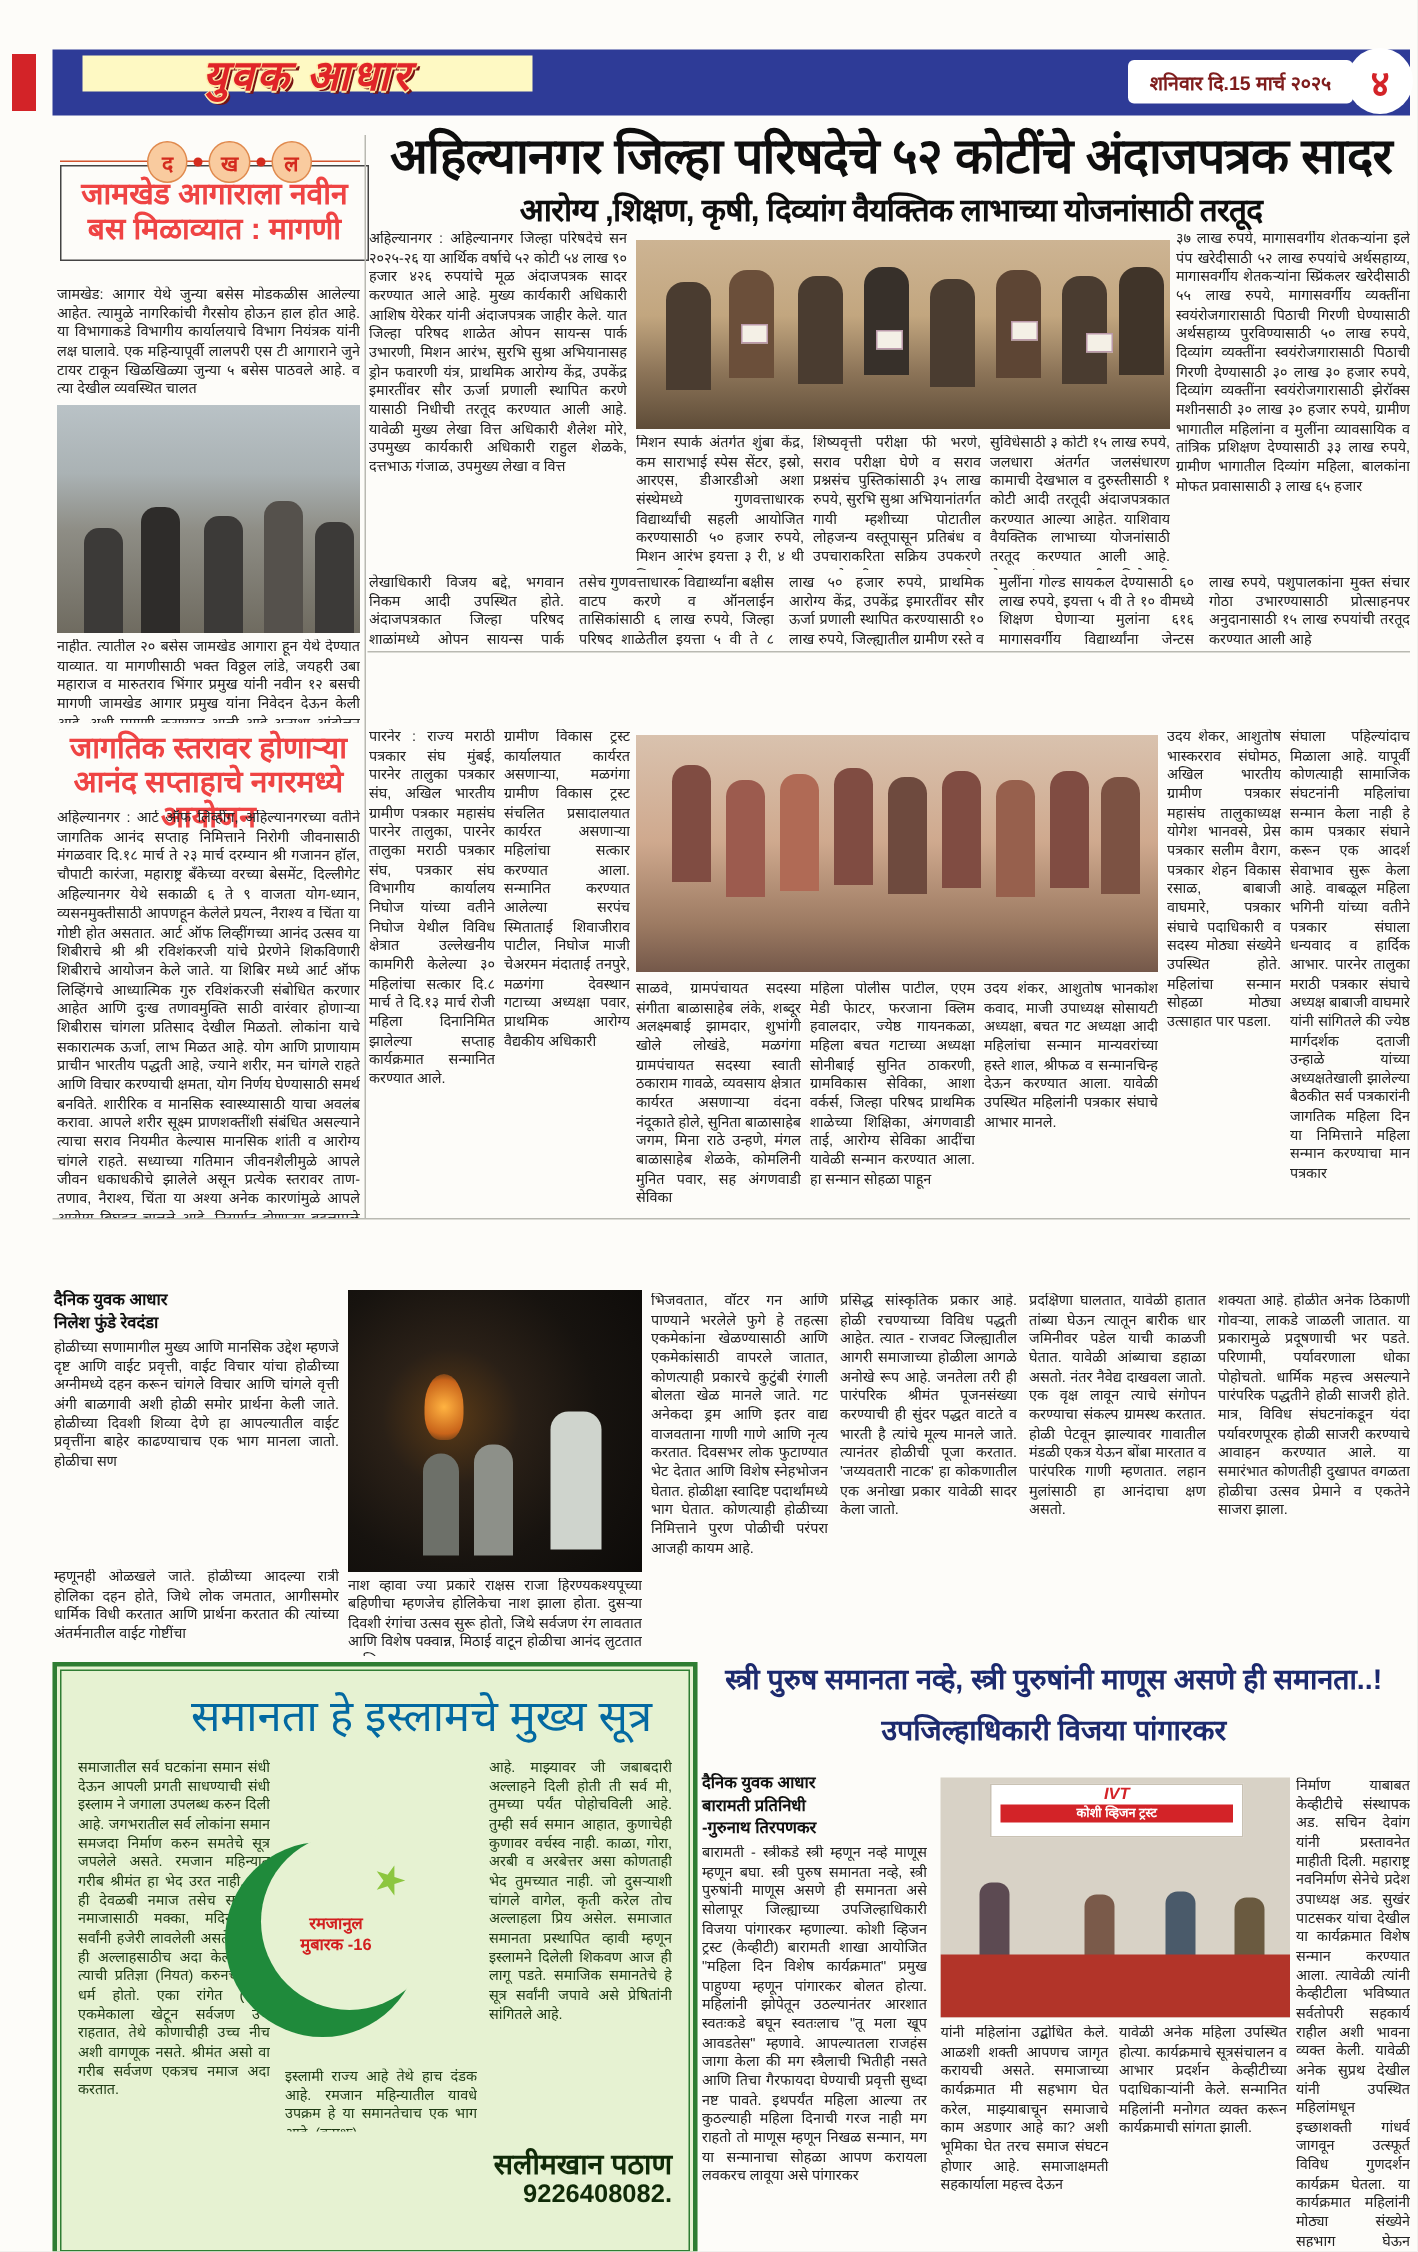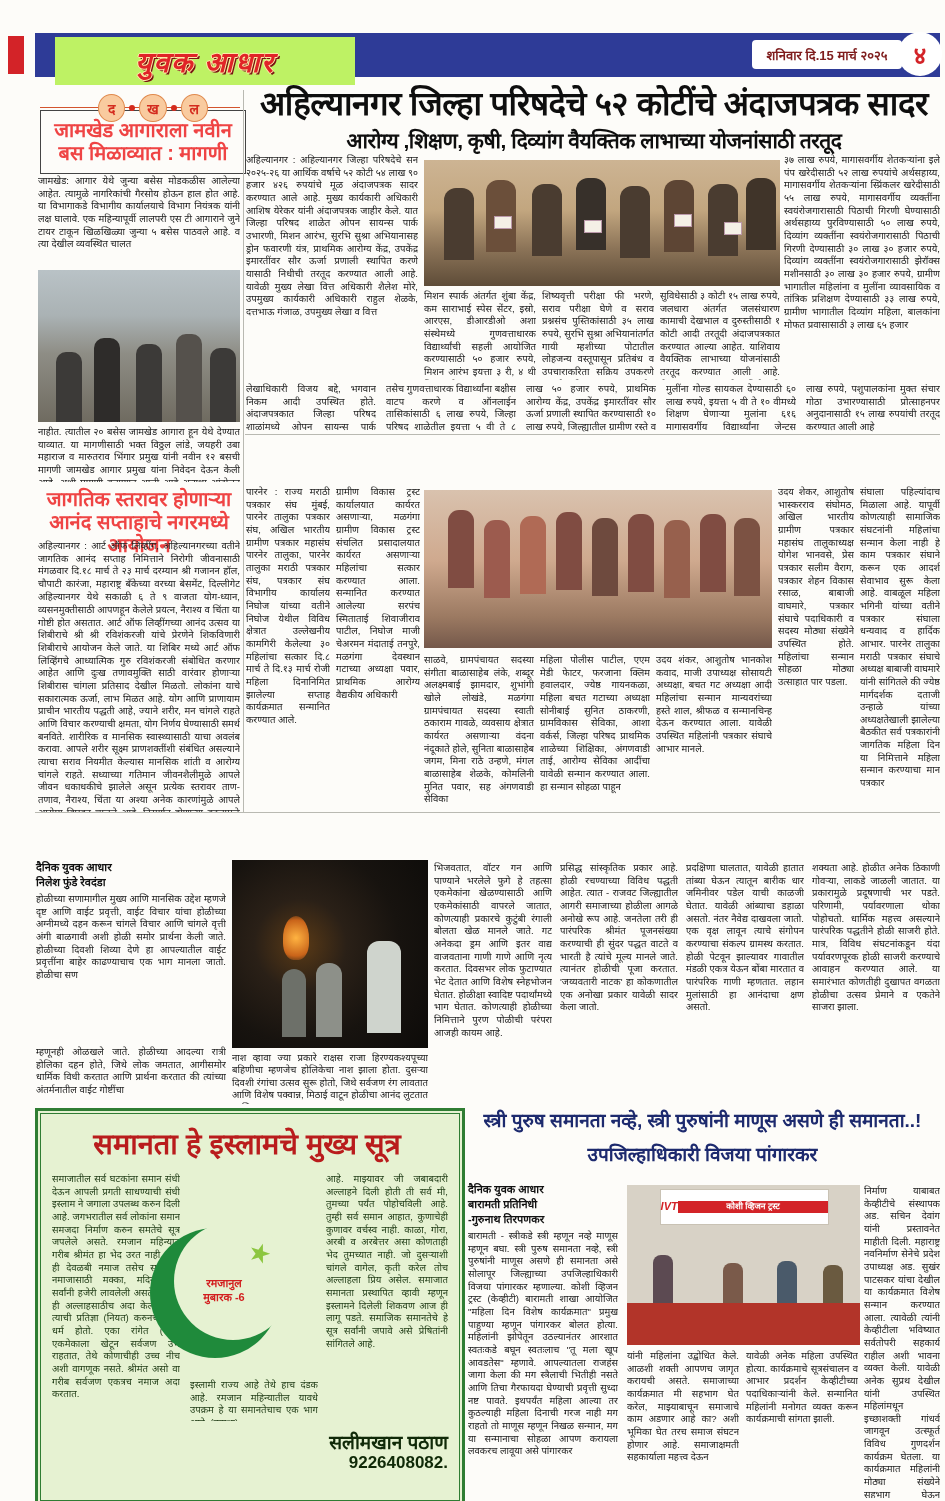--- a/index.html
+++ b/index.html
@@ -2,63 +2,63 @@
 <html><head>
 <meta charset="utf-8">
 <style>
   html,body{margin:0;padding:0;background:#e8e8e4;}
   #page{position:relative;width:945px;height:1501px;background:#fdfcf9;margin:0 auto;
         overflow:hidden;font-family:"Liberation Sans","DejaVu Sans",sans-serif;color:#1c1c1c;}
   .abs{position:absolute;}
   
   .topbar{left:35px;top:33px;width:905px;height:44px;background:#2e3b97;}
   .red-tab{left:8px;top:36px;width:16px;height:38px;background:#d32328;}
-  .logo-panel{left:55px;top:37px;width:300px;height:48px;background:#bef264;display:flex;align-items:center;justify-content:center;}
+  .logo-panel{left:55px;top:37px;width:300px;height:24px;background:#fef9c3;display:flex;align-items:center;justify-content:center;}
   .logo-text{font-size:28px;font-weight:800;font-style:italic;color:#e02428;letter-spacing:2px;
      text-shadow:1px 0 #ffe9a8,-1px 0 #ffe9a8,0 1px #ffe9a8,0 -1px #ffe9a8,2px 2px 0 #7a1313;}
   .date-box{left:752px;top:40px;width:150px;height:29px;background:#fff;border-radius:4px;
      display:flex;align-items:center;justify-content:center;font-size:13px;font-weight:700;color:#7f1d1d;}
   .page-circle{left:898px;top:32px;width:44px;height:44px;background:#fff;border-radius:50%;
      display:flex;align-items:center;justify-content:center;font-size:24px;font-weight:800;color:#d32328;}
   
   .dakhal{left:98px;top:93px;width:110px;height:30px;display:flex;align-items:center;justify-content:center;gap:4px;}
   .dk-line{left:40px;top:107px;width:200px;height:0;border-top:1.5px solid #d3542e;}
   .dk-c{width:26px;height:26px;border-radius:50%;background:#f9cb9f;border:1.5px solid #e08a4e;
      display:flex;align-items:center;justify-content:center;font-size:14px;font-weight:800;color:#d42b1e;z-index:2;}
   .dk-dot{width:6px;height:6px;border-radius:50%;background:#d42b1e;z-index:2;}
   
   .hl{font-weight:800;color:#0e0e0e;text-align:center;line-height:1.1;letter-spacing:-.5px;}
   .hl-a{left:248px;top:86px;width:692px;font-size:33px;}
   .hl-a-sub{left:248px;top:129px;width:692px;font-size:21px;font-weight:800;text-align:center;}
   .hl-b{left:245px;top:437px;width:695px;font-size:30px;}
   .hl-c{left:38px;top:816px;width:869px;font-size:29px;}
   .hl-side{font-size:20px;font-weight:800;text-align:center;line-height:1.15;color:#ef4444;}
   .hl-navy{font-size:19px;font-weight:800;text-align:center;color:#1d2a6e;line-height:1.2;}
-  .hl-red{font-size:29px;font-weight:700;text-align:center;color:#b91c1c;}
+  .hl-red{font-size:29px;font-weight:400;text-align:center;color:#0369a1;padding-left:34px;}
   
   .col{font-size:9.6px;line-height:1.32;text-align:justify;overflow:hidden;color:#222;}
   .byline{font-size:11px;font-weight:800;line-height:1.3;color:#111;}
   .box1{left:40px;top:110px;width:200px;height:58px;border:1.5px solid #444;display:flex;align-items:center;justify-content:center;padding:2px;}
   
   .vrule{width:0;border-left:1px solid #b9b9b2;}
   .hrule{height:0;border-top:1px solid #b9b9b2;}
   
   .photo{overflow:hidden;}
   .ph-bus{background:linear-gradient(180deg,#b9c2c6 0%,#aab2b4 30%,#8e8d85 55%,#6f6b60 100%);}
   .ph-bus .fig{position:absolute;bottom:0;width:26px;height:70px;border-radius:10px 10px 0 0;background:#3c3a38;}
   .ph-zp{background:linear-gradient(180deg,#cdb493 0%,#c2a67f 40%,#8c7458 70%,#5e4c38 100%);}
   .ph-zp .fig{position:absolute;top:28px;width:30px;height:72px;border-radius:12px 12px 0 0;background:#4a3c30;}
   .ph-zp .paper{position:absolute;width:16px;height:11px;background:#f4f0e6;border:1px solid #b9a;}
   .ph-w{background:linear-gradient(180deg,#d9c2ae 0%,#cfa98e 45%,#9c7a62 80%,#74584a 100%);}
   .ph-w .fig{position:absolute;top:20px;width:26px;height:78px;border-radius:11px 11px 0 0;background:#804c42;}
   .ph-night{background:radial-gradient(circle at 35% 45%,#5a3a16 0%,#2a2017 28%,#17130f 60%,#0d0b09 100%);}
   .ph-night .flame{position:absolute;left:26%;top:30%;width:26px;height:44px;border-radius:50% 50% 40% 40%;background:radial-gradient(circle,#ffb341,#c9641a 70%,transparent);}
   .ph-night .man{position:absolute;right:14%;bottom:8%;width:34px;height:92px;border-radius:12px 12px 0 0;background:#cfd4cd;}
   .ph-ivt{background:#d8d2c6;}
-  .ivt-top{position:absolute;left:14%;top:4px;width:72%;height:34px;background:#fff;border:1px solid #c9c2b4;display:flex;flex-direction:row;align-items:center;}
+  .ivt-top{position:absolute;left:14%;top:4px;width:72%;height:34px;background:#fff;border:1px solid #c9c2b4;display:flex;flex-direction:column;align-items:center;}
   .ivt-logo{font-size:11px;font-weight:800;font-style:italic;color:#d32328;line-height:1.2;}
   .ivt-strip{width:92%;background:#d32328;color:#fff;font-size:8.5px;font-weight:700;text-align:center;line-height:1.4;}
   .ivt-carpet{position:absolute;left:0;bottom:0;width:100%;height:26%;background:#b23429;}
   .ivt-fig{position:absolute;bottom:24%;width:20px;height:52px;border-radius:8px 8px 0 0;background:#5c4a52;}
   
   .greenbox{left:35px;top:1108px;width:424px;height:392px;background:#e6f2d2;border:3px solid #2f7d33;box-shadow:inset 0 0 0 2px #e6f2d2, inset 0 0 0 3px #2f7d33;}
   .greenbox .col{color:#1e3a14;}
   .crescent{left:140px;top:1228px;width:170px;height:140px;z-index:3;}
   .cres-outer{position:absolute;left:10px;top:0;width:130px;height:130px;border-radius:50%;background:#1f8a3b;}
   .cres-inner{position:absolute;left:34px;top:-6px;width:118px;height:118px;border-radius:50%;background:#e6f2d2;}
@@ -86,21 +86,21 @@
     <span class="dk-c">द</span>
     <span class="dk-dot"></span>
     <span class="dk-c">ख</span>
     <span class="dk-dot"></span>
     <span class="dk-c">ल</span>
   </div>
 
   <div class="abs box1">
     <div class="hl-side">जामखेड आगाराला नवीन बस मिळाव्यात : मागणी</div>
   </div>
-  <div class="abs col" style="left:38px;top:175px;width:202px;height:92px;">जामखेड: आगार येथे जुन्या बसेस मोडकळीस आलेल्या आहेत. त्यामुळे नागरिकांची गैरसोय होऊन हाल होत आहे. या विभागाकडे विभागीय कार्यालयाचे विभाग नियंत्रक यांनी लक्ष घालावे. एक महिन्यापूर्वी लालपरी एस टी आगाराने जुने टायर टाकून खिळखिळ्या जुन्या ५ बसेस पाठवले आहे. व त्या देखील व्यवस्थित चालत</div>
+  <div class="abs col" style="left:38px;top:191px;width:202px;height:92px;">जामखेड: आगार येथे जुन्या बसेस मोडकळीस आलेल्या आहेत. त्यामुळे नागरिकांची गैरसोय होऊन हाल होत आहे. या विभागाकडे विभागीय कार्यालयाचे विभाग नियंत्रक यांनी लक्ष घालावे. एक महिन्यापूर्वी लालपरी एस टी आगाराने जुने टायर टाकून खिळखिळ्या जुन्या ५ बसेस पाठवले आहे. व त्या देखील व्यवस्थित चालत</div>
   <div class="abs photo ph-bus" style="left:38px;top:270px;width:202px;height:152px;">
     <span class="fig" style="left:18px;"></span>
       <span class="fig" style="left:56px;height:84px;background:#2e2c2a;"></span>
     <span class="fig" style="left:98px;height:78px;"></span>
       <span class="fig" style="left:138px;height:88px;background:#55514c;"></span>
     <span class="fig" style="left:172px;height:74px;"></span>
   </div>
   <div class="abs col" style="left:38px;top:426px;width:202px;height:56px;">नाहीत. त्यातील २० बसेस जामखेड आगारा हून येथे देण्यात याव्यात. या मागणीसाठी भक्त विठ्ठल लांडे, जयहरी उबा महाराज व मारुतराव भिंगार प्रमुख यांनी नवीन १२ बसची मागणी जामखेड आगार प्रमुख यांना निवेदन देऊन केली आहे. अशी मागणी करण्यात आली आहे अन्यथा आंदोलन करण्याचा इशारा दिला आहे</div>
 
   <div class="abs hl-side" style="left:38px;top:452px;width:202px;margin-top:36px;">जागतिक स्तरावर होणाऱ्या आनंद सप्ताहाचे नगरमध्ये आयोजन</div>
@@ -180,21 +180,21 @@
     <div class="abs col" style="left:288px;top:62px;width:122px;height:306px;">आहे. माझ्यावर जी जबाबदारी अल्लाहने दिली होती ती सर्व मी, तुमच्या पर्यंत पोहोचविली आहे. तुम्ही सर्व समान आहात, कुणाचेही कुणावर वर्चस्व नाही. काळा, गोरा, अरबी व अरबेत्तर असा कोणताही भेद तुमच्यात नाही. जो दुसऱ्याशी चांगले वागेल, कृती करेल तोच अल्लाहला प्रिय असेल. समाजात समानता प्रस्थापित व्हावी म्हणून इस्लामने दिलेली शिकवण आज ही लागू पडते. समाजिक समानतेचे हे सूत्र सर्वांनी जपावे असे प्रेषितांनी सांगितले आहे.</div>
     <div class="abs sign" style="left:150px;top:318px;width:260px;font-size:19px;">सलीमखान पठाण</div>
     <div class="abs sign" style="left:150px;top:342px;width:260px;font-size:17px;">9226408082.</div>
   </div>
   <div class="abs crescent">
     <span class="cres-outer"></span>
       <span class="cres-inner"></span>
     <span class="cres-star">★</span>
     <span class="cres-label">
       <span>रमजानुल</span><br>
-      <span>मुबारक -6</span>
+      <span>मुबारक -16</span>
     </span>
   </div>
 
   <div class="abs hl-navy" style="left:465px;top:1110px;width:475px;">स्त्री पुरुष समानता नव्हे, स्त्री पुरुषांनी माणूस असणे ही समानता..!</div>
   <div class="abs hl-navy" style="left:465px;top:1144px;width:475px;">उपजिल्हाधिकारी विजया पांगारकर</div>
   <div class="abs byline" style="left:468px;top:1182px;width:150px;">दैनिक युवक आधार</div>
   <div class="abs byline" style="left:468px;top:1197px;width:150px;">बारामती प्रतिनिधी</div>
   <div class="abs byline" style="left:468px;top:1212px;width:150px;">-गुरुनाथ तिरपणकर</div>
   <div class="abs col" style="left:468px;top:1230px;width:150px;height:268px;">बारामती - स्त्रीकडे स्त्री म्हणून नव्हे माणूस म्हणून बघा. स्त्री पुरुष समानता नव्हे, स्त्री पुरुषांनी माणूस असणे ही समानता असे सोलापूर जिल्ह्याच्या उपजिल्हाधिकारी विजया पांगारकर म्हणाल्या. कोशी व्हिजन ट्रस्ट (केव्हीटी) बारामती शाखा आयोजित "महिला दिन विशेष कार्यक्रमात" प्रमुख पाहुण्या म्हणून पांगारकर बोलत होत्या. महिलांनी झोपेतून उठल्यानंतर आरशात स्वतःकडे बघून स्वतःलाच "तू मला खूप आवडतेस" म्हणावे. आपल्यातला राजहंस जागा केला की मग स्त्रैलाची भितीही नसते आणि तिचा गैरफायदा घेण्याची प्रवृत्ती सुध्दा नष्ट पावते. इथपर्यंत महिला आल्या तर कुठल्याही महिला दिनाची गरज नाही मग राहतो तो माणूस म्हणून निखळ सन्मान, मग या सन्मानाचा सोहळा आपण करायला लवकरच लावूया असे पांगारकर</div>
   <div class="abs photo ph-ivt" style="left:627px;top:1185px;width:233px;height:160px;">

